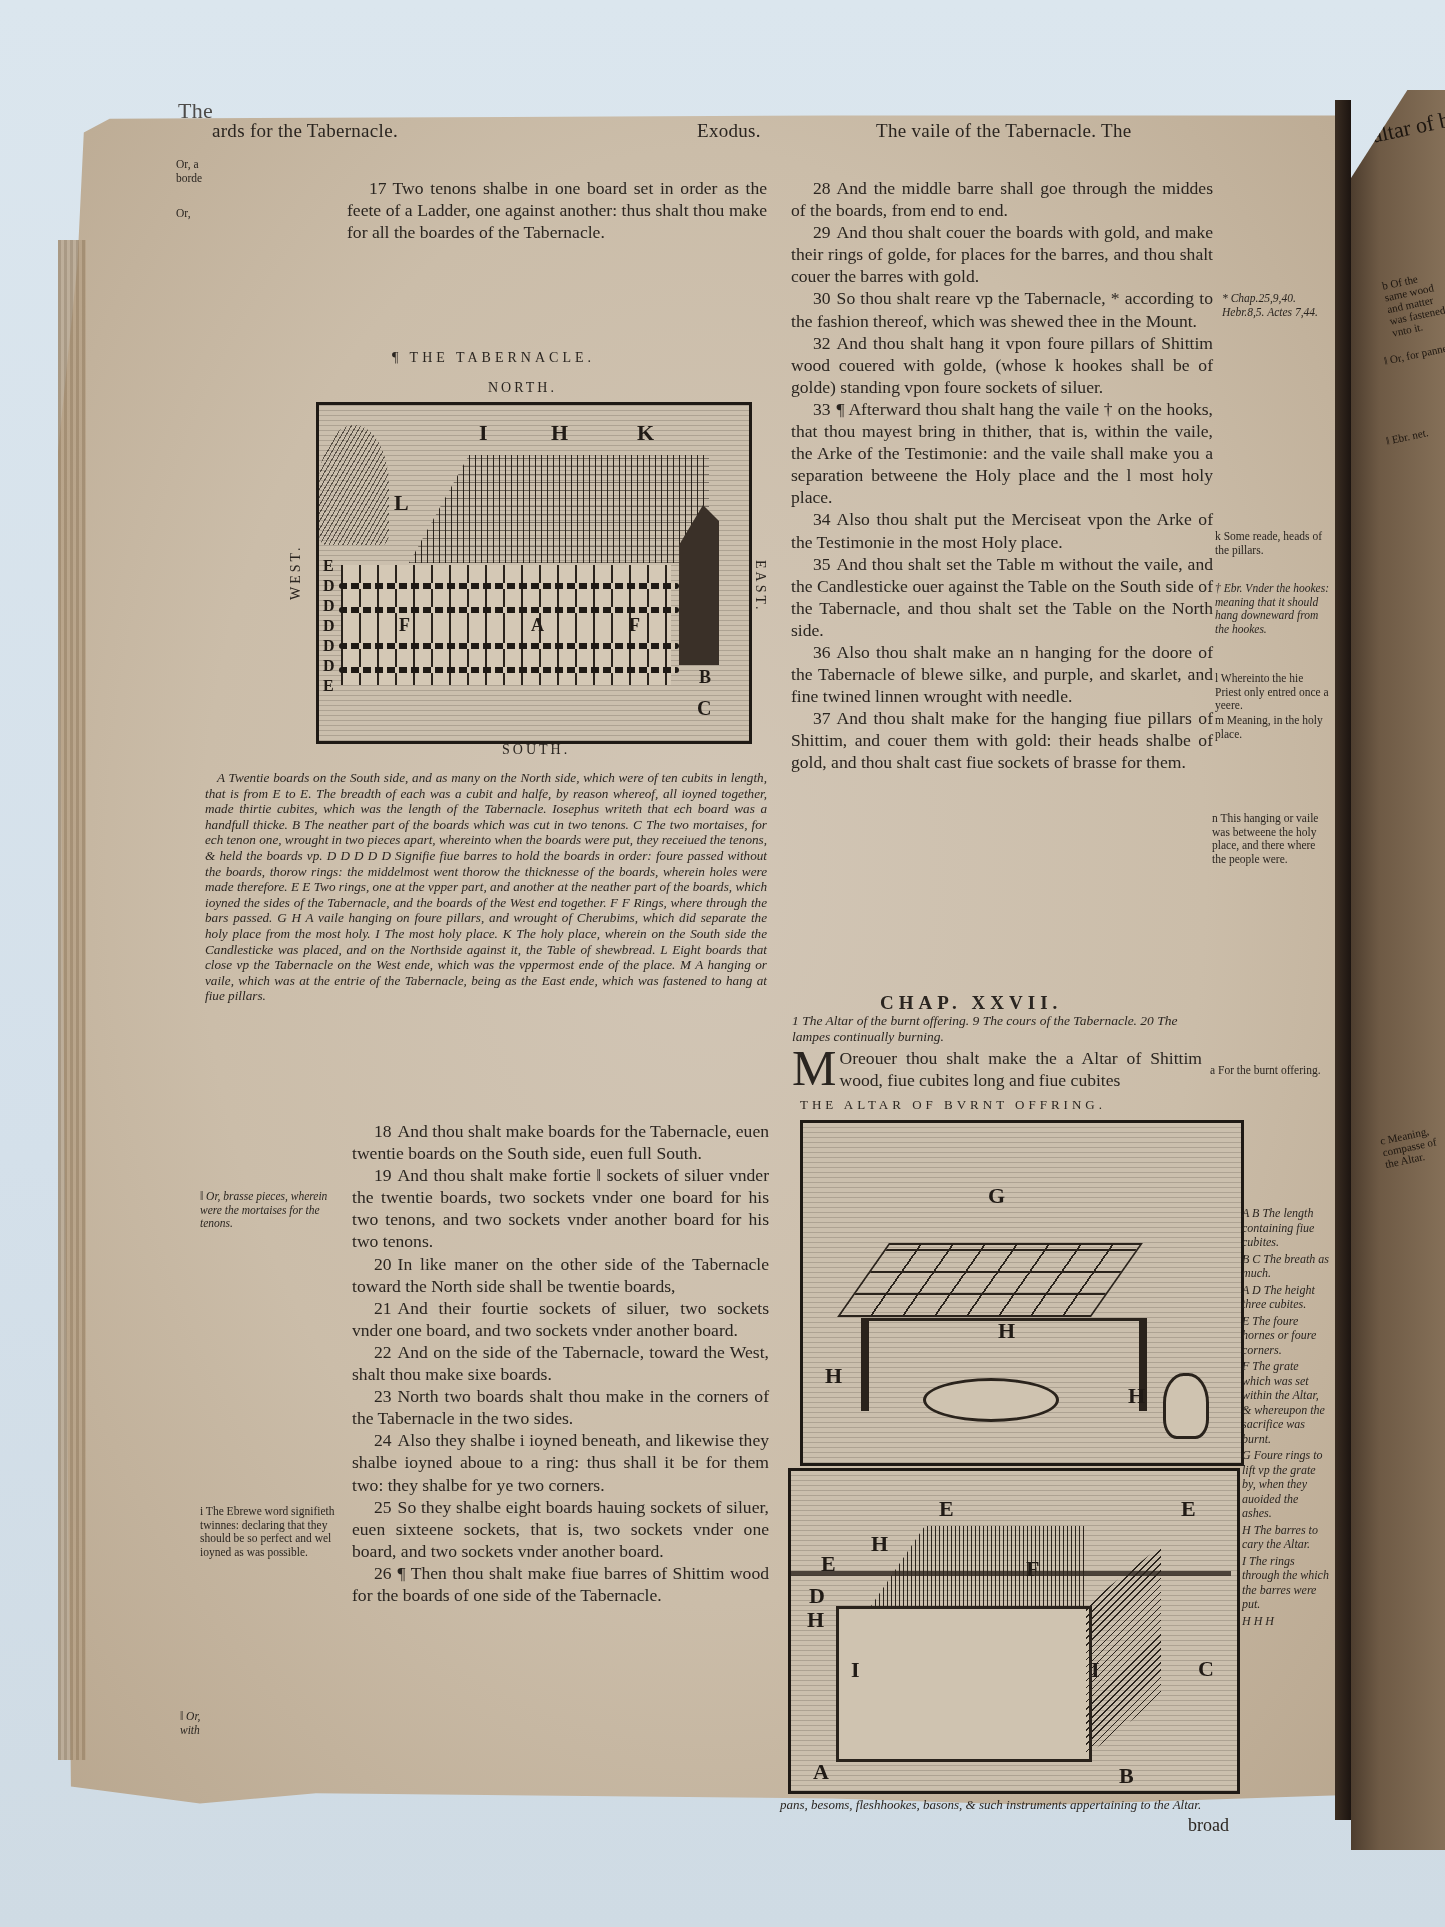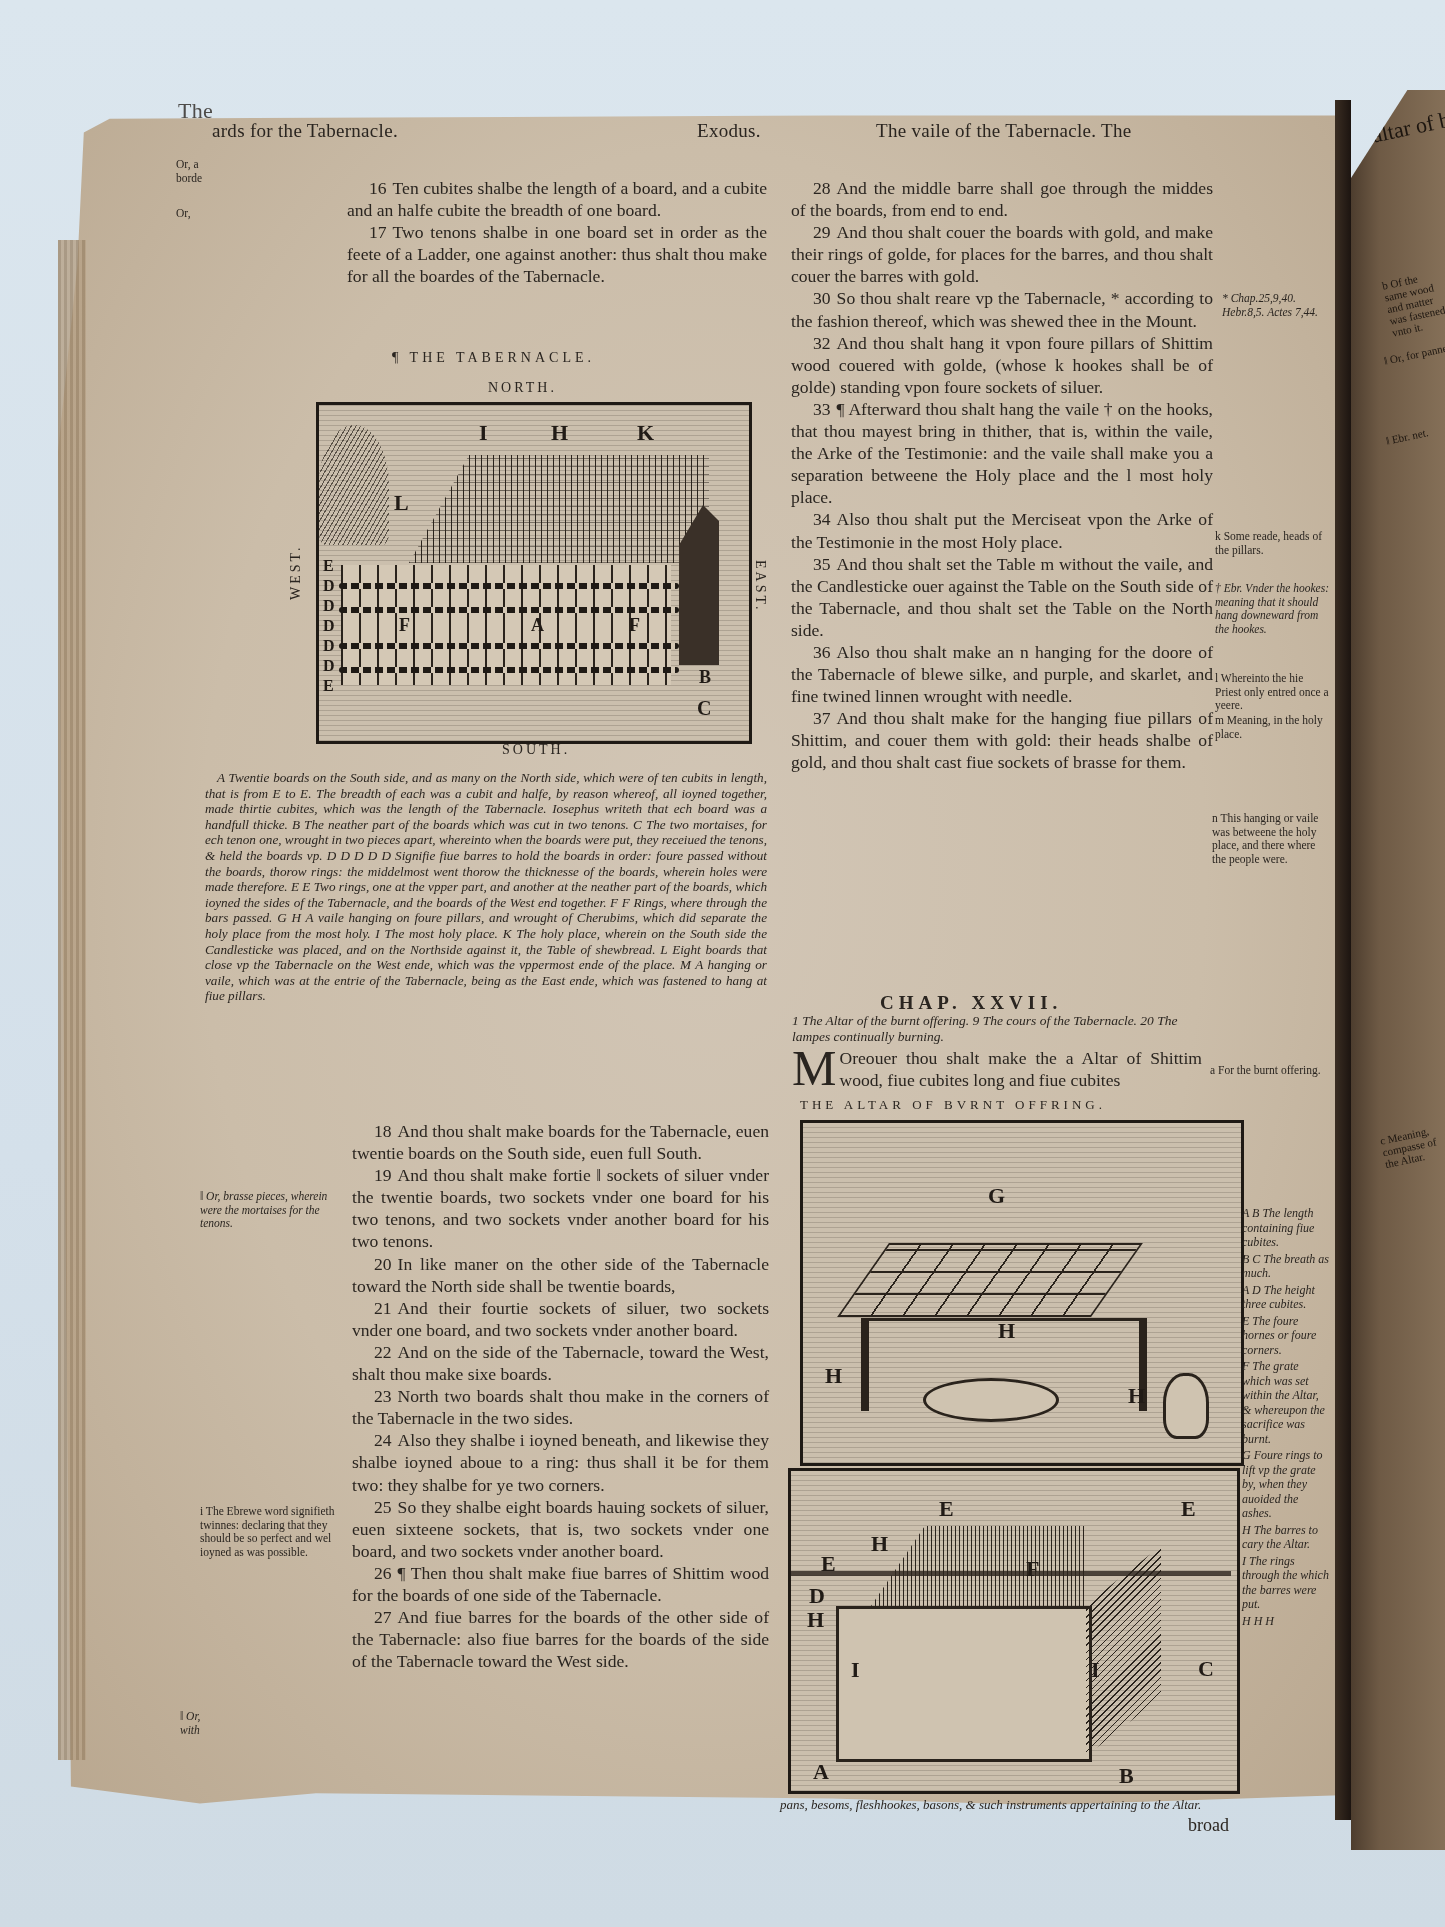--- a/index.html
+++ b/index.html
@@ -54,21 +54,20 @@
 
 <div class="running-head" style="left:178px;top:98px;font-size:22px;opacity:.8;">The</div>
 <div class="running-head" style="left:212px;">ards for the Tabernacle.</div>
 <div class="running-head" style="left:697px;">Exodus.</div>
 <div class="running-head" style="left:876px;">The vaile of the Tabernacle. The</div>
 
 <div class="marg up" style="left:176px;top:158px;width:50px;">Or, a borde</div>
 <div class="marg up" style="left:176px;top:207px;width:50px;">Or,</div>
 
 <div class="col" style="left:347px;top:177px;width:420px;">
-  <p><span class="vn">16</span><span>Ten cubites shalbe the length of a board, and a cubite and an halfe cubite the breadth of one board.</span></p>
   <p><span class="vn">17</span><span>Two tenons shalbe in one board set in order as the feete of a Ladder, one against another: thus shalt thou make for all the boardes of the Tabernacle.</span></p>
 </div>
 
 <div class="fig-title" style="left:392px;top:350px;font-size:14px;">¶ THE TABERNACLE.</div>
 <div class="compass" style="left:488px;top:380px;">NORTH.</div>
 <div class="compass" style="left:502px;top:742px;">SOUTH.</div>
 <div class="compass" style="left:288px;top:600px;transform:rotate(-90deg);transform-origin:left top;">WEST.</div>
 <div class="compass" style="left:768px;top:560px;transform:rotate(90deg);transform-origin:left top;">EAST.</div>
 
 <div class="fig" style="left:316px;top:402px;width:430px;height:336px;">
@@ -103,21 +102,20 @@
 <div class="col" style="left:352px;top:1120px;width:417px;">
   <p><span class="vn">18</span><span>And thou shalt make boards for the Tabernacle, euen twentie boards on the South side, euen full South.</span></p>
   <p><span class="vn">19</span><span>And thou shalt make fortie ‖ sockets of siluer vnder the twentie boards, two sockets vnder one board for his two tenons, and two sockets vnder another board for his two tenons.</span></p>
   <p><span class="vn">20</span><span>In like maner on the other side of the Tabernacle toward the North side shall be twentie boards,</span></p>
   <p><span class="vn">21</span><span>And their fourtie sockets of siluer, two sockets vnder one board, and two sockets vnder another board.</span></p>
   <p><span class="vn">22</span><span>And on the side of the Tabernacle, toward the West, shalt thou make sixe boards.</span></p>
   <p><span class="vn">23</span><span>North two boards shalt thou make in the corners of the Tabernacle in the two sides.</span></p>
   <p><span class="vn">24</span><span>Also they shalbe i ioyned beneath, and likewise they shalbe ioyned aboue to a ring: thus shall it be for them two: they shalbe for ye two corners.</span></p>
   <p><span class="vn">25</span><span>So they shalbe eight boards hauing sockets of siluer, euen sixteene sockets, that is, two sockets vnder one board, and two sockets vnder another board.</span></p>
   <p><span class="vn">26</span><span>¶ Then thou shalt make fiue barres of Shittim wood for the boards of one side of the Tabernacle.</span></p>
-  <p><span class="vn">27</span><span>And fiue barres for the boards of the other side of the Tabernacle: also fiue barres for the boards of the side of the Tabernacle toward the West side.</span></p>
 </div>
 
 <div class="marg" style="left:200px;top:1190px;width:130px;">‖ Or, brasse pieces, wherein were the mortaises for the tenons.</div>
 <div class="marg up" style="left:200px;top:1505px;width:135px;">i The Ebrewe word signifieth twinnes: declaring that they should be so perfect and wel ioyned as was possible.</div>
 <div class="marg" style="left:180px;top:1710px;width:40px;">‖ Or, with</div>
 
 <div class="col" style="left:791px;top:177px;width:422px;">
   <p><span class="vn">28</span><span>And the middle barre shall goe through the middes of the boards, from end to end.</span></p>
   <p><span class="vn">29</span><span>And thou shalt couer the boards with gold, and make their rings of golde, for places for the barres, and thou shalt couer the barres with gold.</span></p>
   <p><span class="vn">30</span><span>So thou shalt reare vp the Tabernacle, * according to the fashion thereof, which was shewed thee in the Mount.</span></p>

